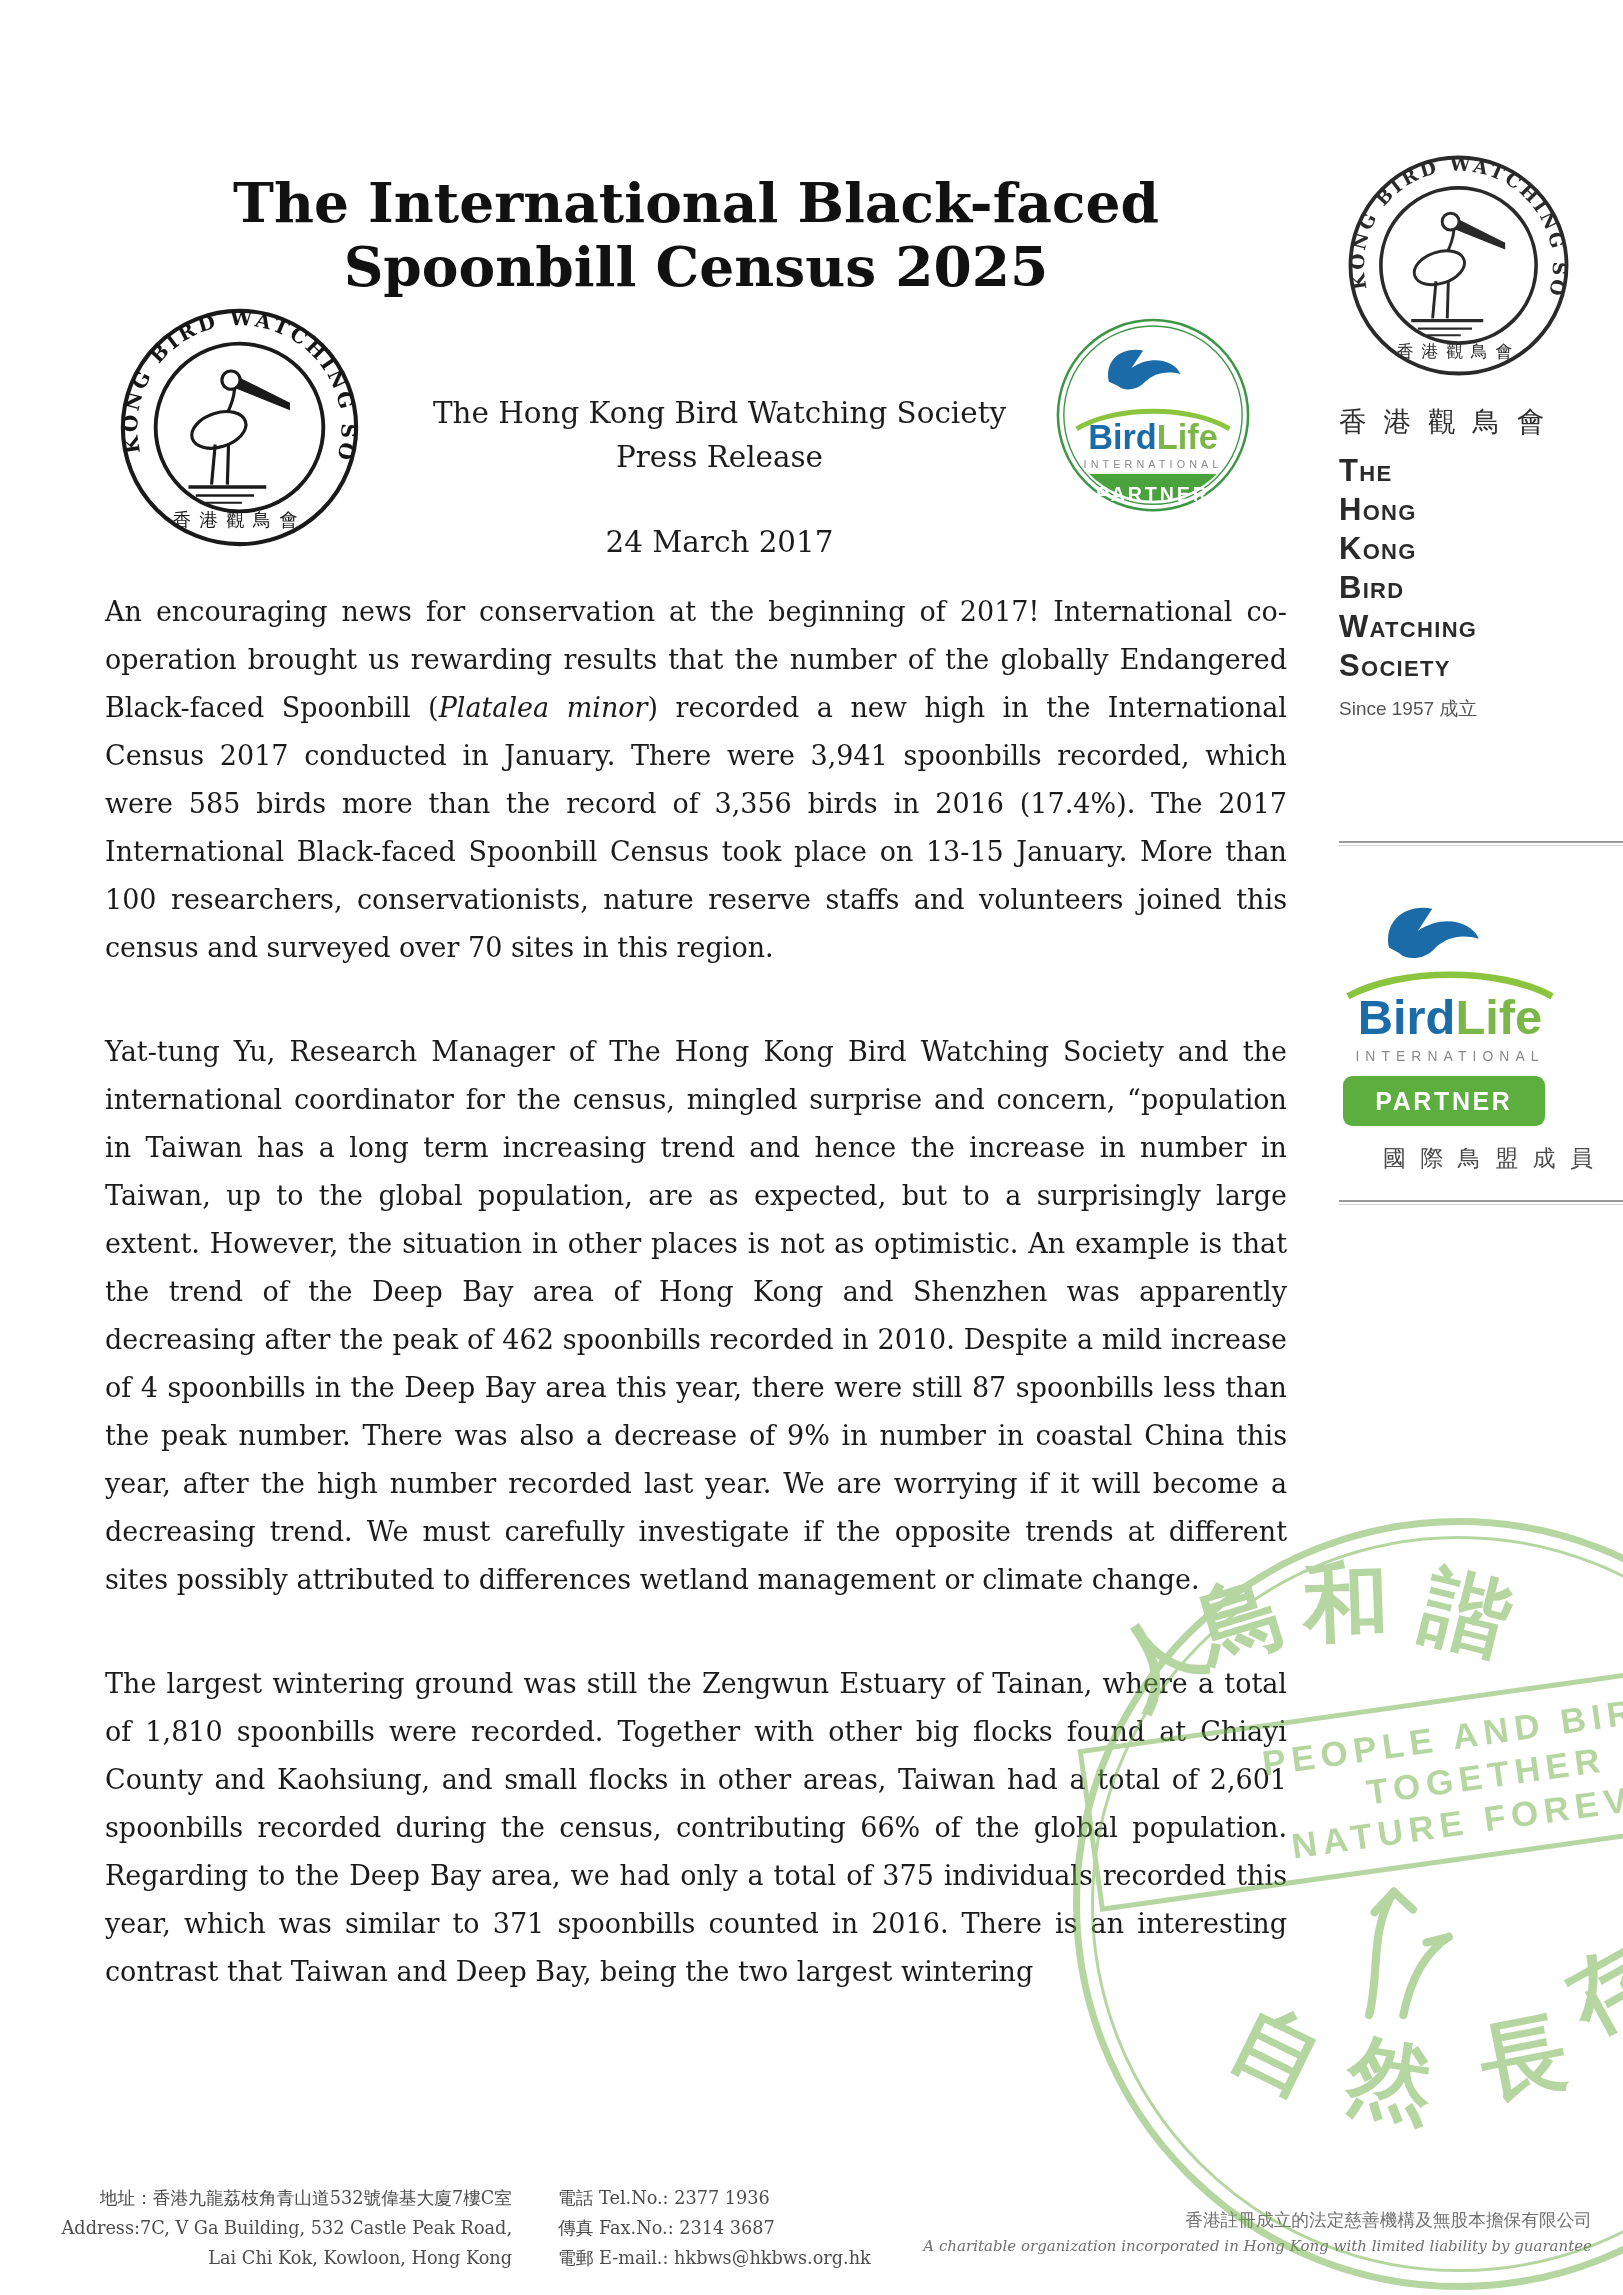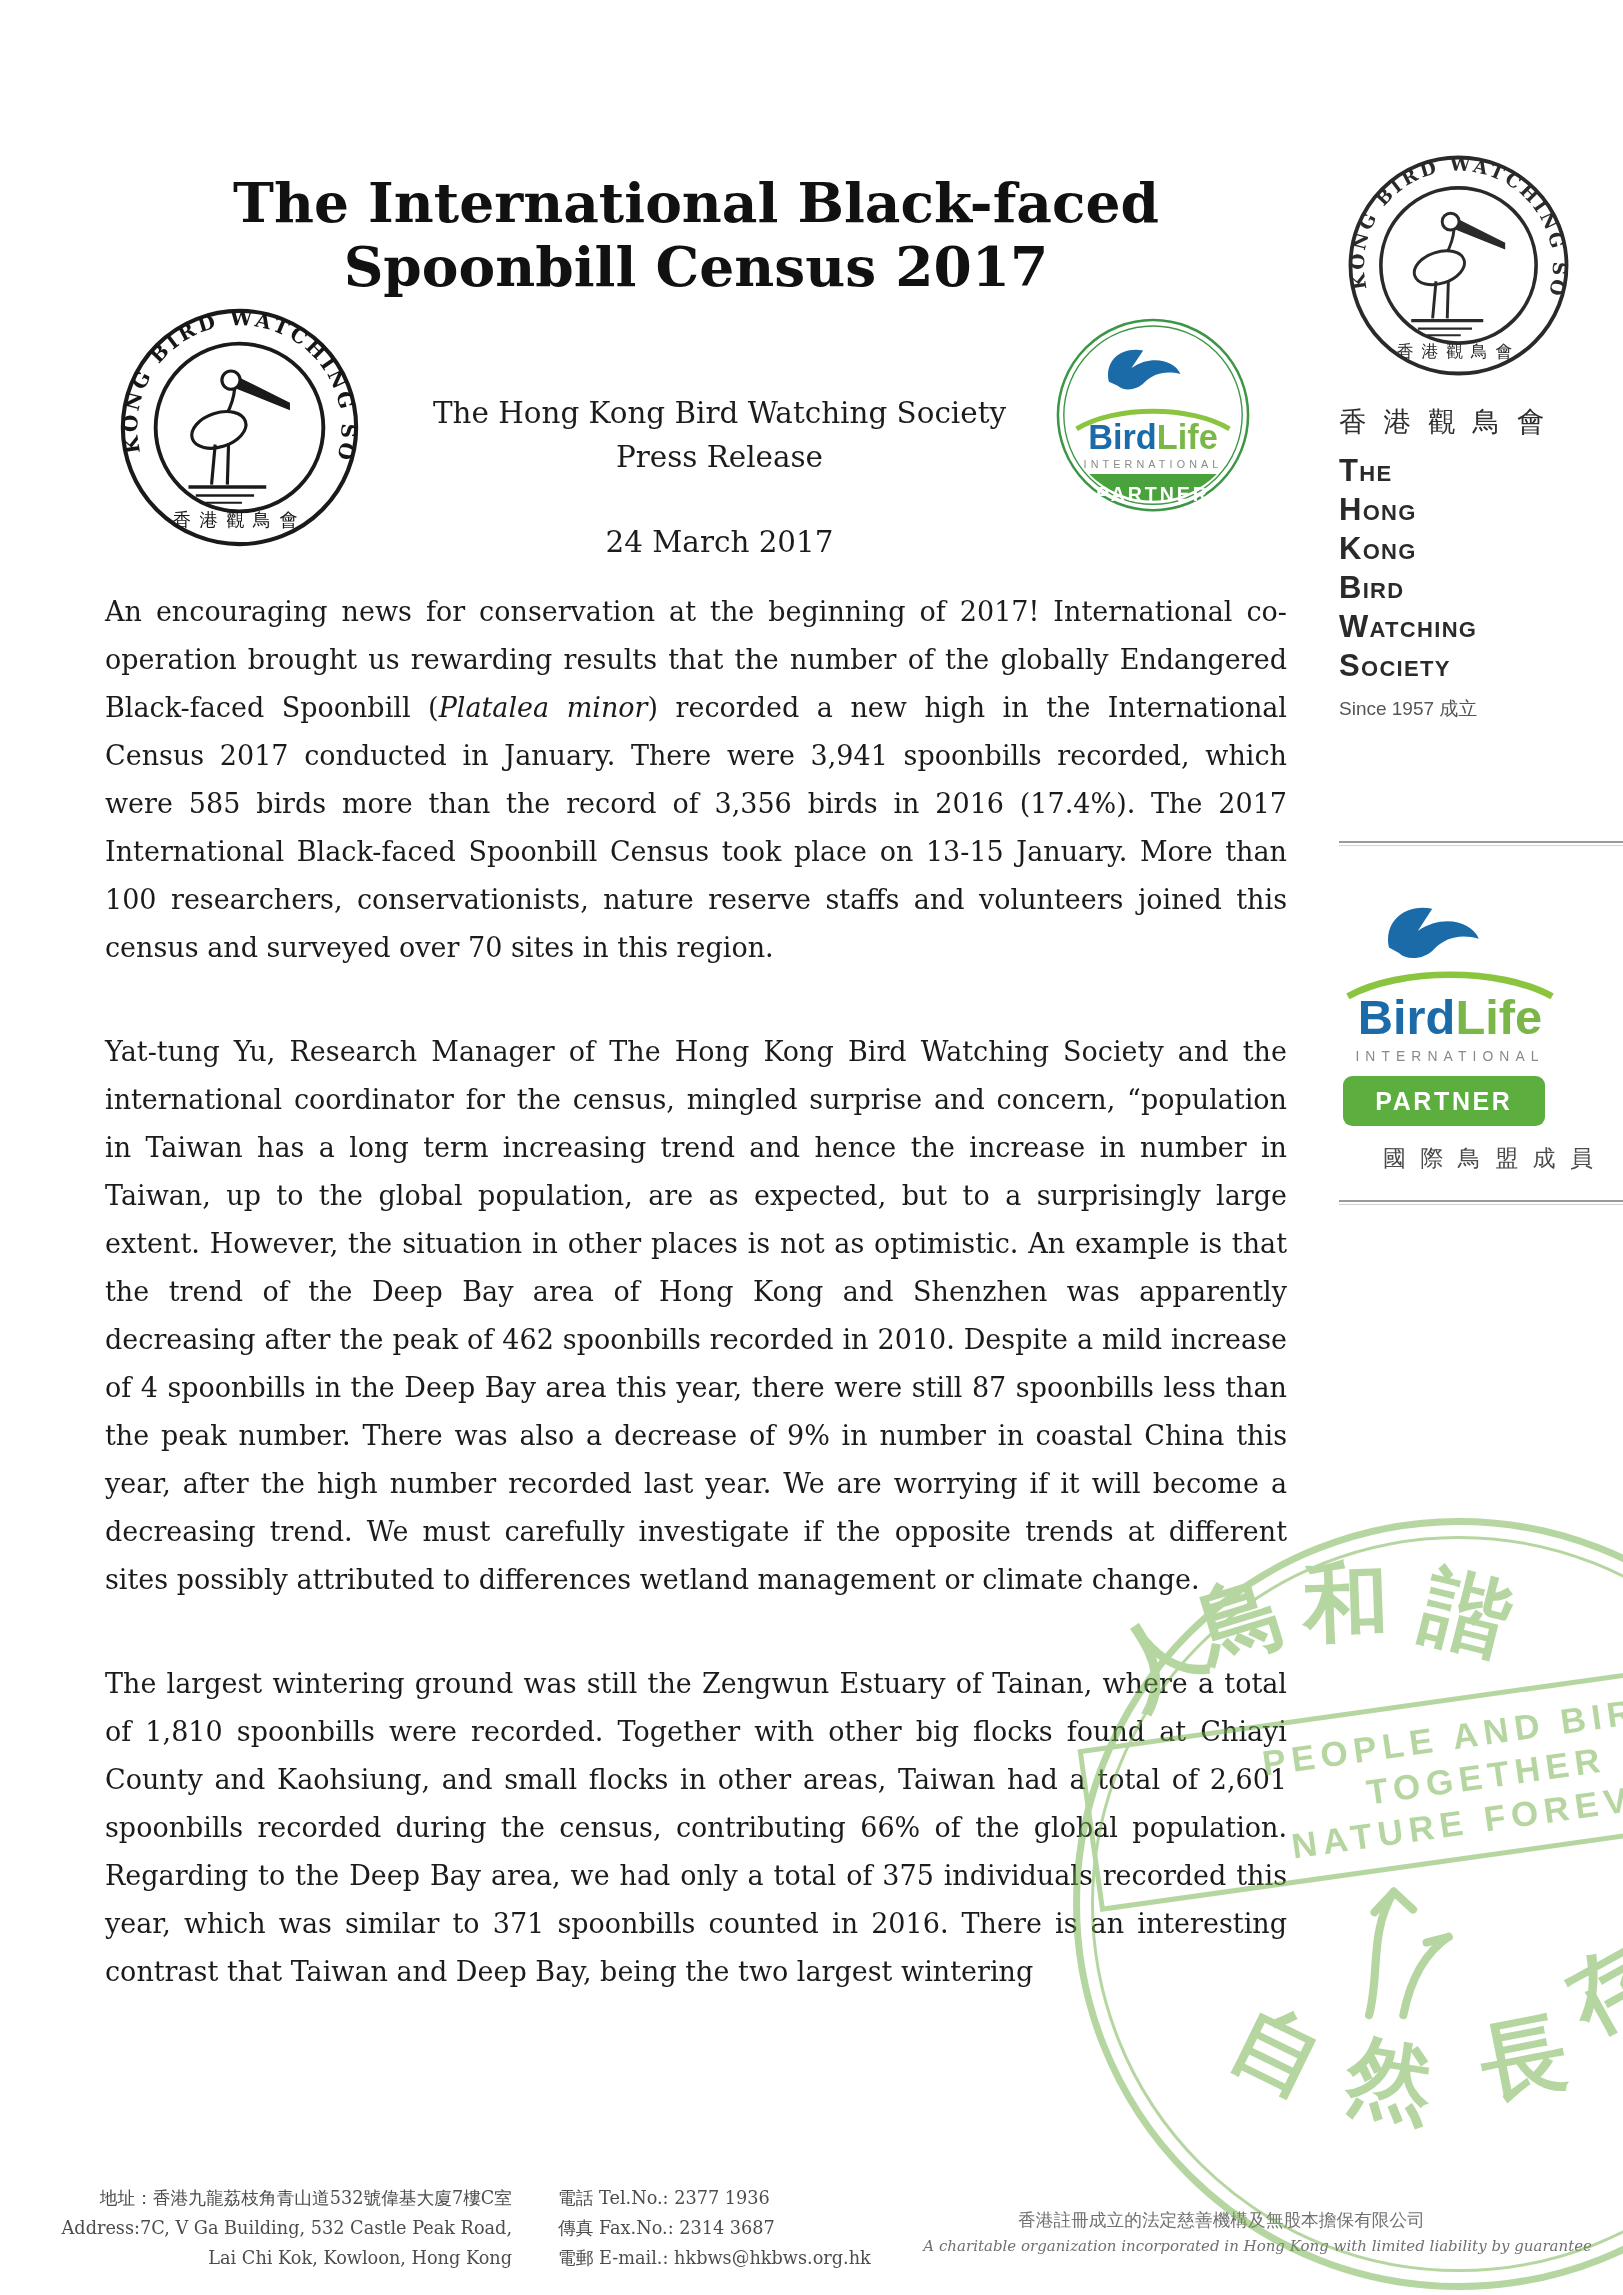--- a/index.html
+++ b/index.html
@@ -58,32 +58,32 @@
     align-items:center; justify-content:center; transform:rotate(-8deg);
   }
   .stamp-banner div{font-weight:800; font-size:35px; line-height:43px; letter-spacing:5.9px; white-space:nowrap;}
   .stamp-plant{position:absolute; left:255px; top:353px;}
   
   .footer-left{position:absolute; left:42px; top:2183px; font-size:17.7px; line-height:30px; color:#4c4c4c;text-align:right;}
   .footer-left .lbl{display:inline-block; width:98px;}
   .footer-left .indent{padding-left:98px;}
   .footer-mid{position:absolute; left:558px; top:2183px; font-size:17.7px; line-height:30px; color:#4c4c4c;}
   .footer-right{position:absolute; left:851px; top:2207px; width:741px; text-align:right; color:#707070;}
-  .footer-right .cn{font-size:17.7px; line-height:26px;text-align:center;}
+  .footer-right .cn{font-size:17.7px; line-height:26px;}
   .footer-right .en{font-size:15px; line-height:26px; font-style:italic;}
   svg text{user-select:none;}
 </style>
 </head>
 <body>
 
 <div class="page">
 
   <h1 class="title">
     <span>The International Black-faced</span>
-    <span>Spoonbill Census 2017</span>
+    <span>Spoonbill Census 2025</span>
   </h1>
 
   <div class="hkbws-logo-header">
     <svg viewBox="0 0 200 200" width="243" height="243">
       <circle cx="100" cy="100" r="96" fill="#ffffff" stroke="#1a1a1a" stroke-width="3.4"></circle>
       <circle cx="100" cy="100" r="69" fill="#ffffff" stroke="#1a1a1a" stroke-width="3.2"></circle>
       <defs>
         <path id="hk1-arc" d="M 18.9 121.7 A 84 84 0 1 1 181.1 121.7" fill="none"></path>
       </defs>
       <text font-size="16.5" font-weight="600" letter-spacing="2.6" fill="#161616" font-family="DejaVu Serif, serif">

